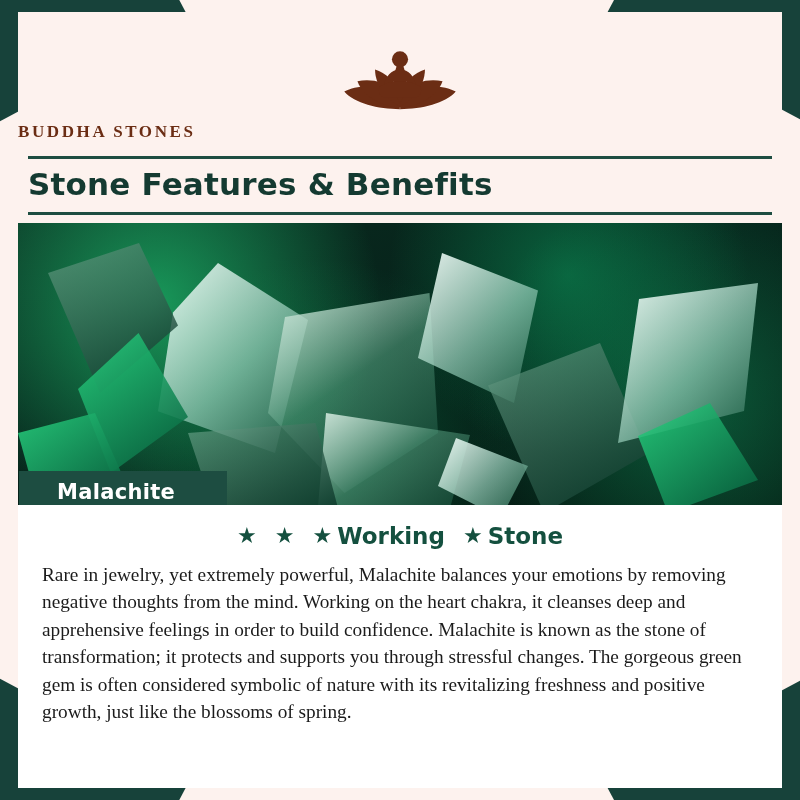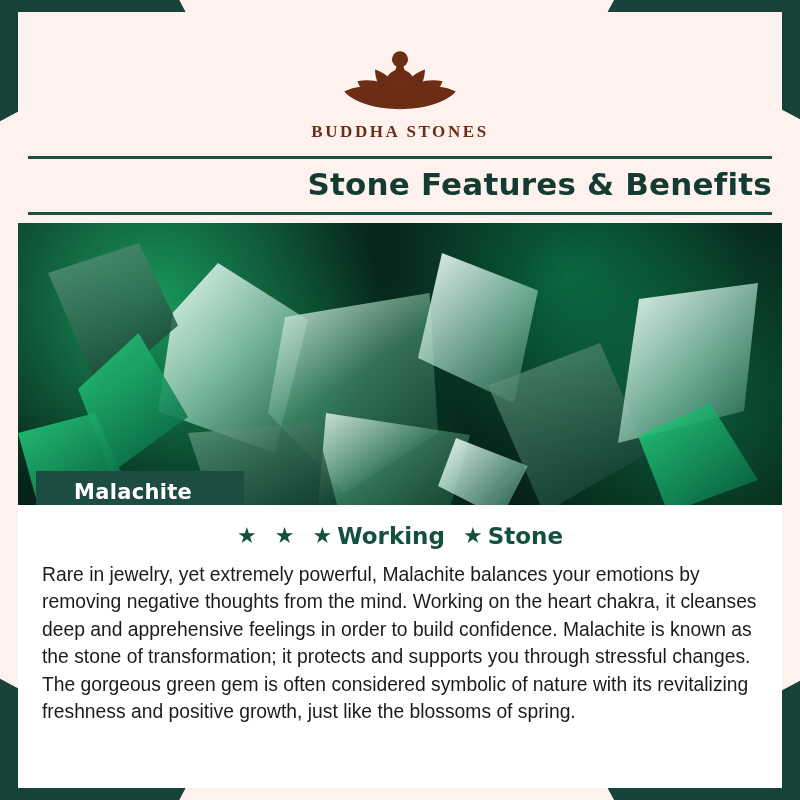--- a/index.html
+++ b/index.html
@@ -48,21 +48,20 @@
     position: absolute;
     left: 18px; top: 12px;
     width: 764px; height: 776px;
     background: #fdf2ee;
     z-index: 2;
   }
 
   
   .logo-block {
     padding-top: 18px;
-    text-align: center;
   }
   .logo-mark {
     width: 150px; height: 88px;
     margin: 0 auto;
     display: block;
   }
   .brand-name {
     margin-top: 4px;
     font-size: 17px;
     letter-spacing: 2.6px;
@@ -70,21 +69,21 @@
     color: #6b2d14;
     font-family: "Liberation Serif", serif;
   }
 
   
   .title-bar {
     margin: 14px 10px 0 10px;
     border-top: 3px solid #1d4d41;
     border-bottom: 3px solid #1d4d41;
     padding: 7px 0 10px 0;
-    text-align: right;
+    text-align: left;
   }
   .title-bar h1 {
     font-size: 31px;
     font-weight: bold;
     color: #143a31;
     letter-spacing: .2px;
     font-family: "DejaVu Sans", sans-serif;
   }
 
   
@@ -117,21 +116,21 @@
   }
   .shard.bright {
     background: linear-gradient(135deg, rgba(240,250,246,.96), rgba(150,205,185,.7) 55%, rgba(30,95,70,.85));
   }
   .shard.green {
     background: linear-gradient(140deg, rgba(40,215,130,.85), rgba(6,90,58,.9));
   }
 
   .stone-label {
     position: absolute;
-    left: 18px; bottom: 0;
+    left: 1px; bottom: 0;
     background: #1d4d41;
     color: #ffffff;
     font-size: 21px;
     font-weight: bold;
     padding: 9px 52px 9px 38px;
     letter-spacing: .3px;
     font-family: "DejaVu Sans", sans-serif;
   }
 
   
@@ -162,21 +161,21 @@
     white-space: nowrap;
     padding: 0 6px;
   }
   .benefit .star { font-size: 22px; line-height: 1; color: #14503f; }
 
   .body-text {
     font-size: 19.3px;
     line-height: 1.42;
     color: #1b1b1b;
     text-align: left;
-    font-family: Liberation Sans, sans-serif;
+    font-family: Liberation Serif, serif;
     padding: 0 2px;
   }
 </style>
 </head>
 <body>
 
 <div class="page">
 
   <div class="corner corner-tl"></div>
   <div class="corner corner-tr"></div>

